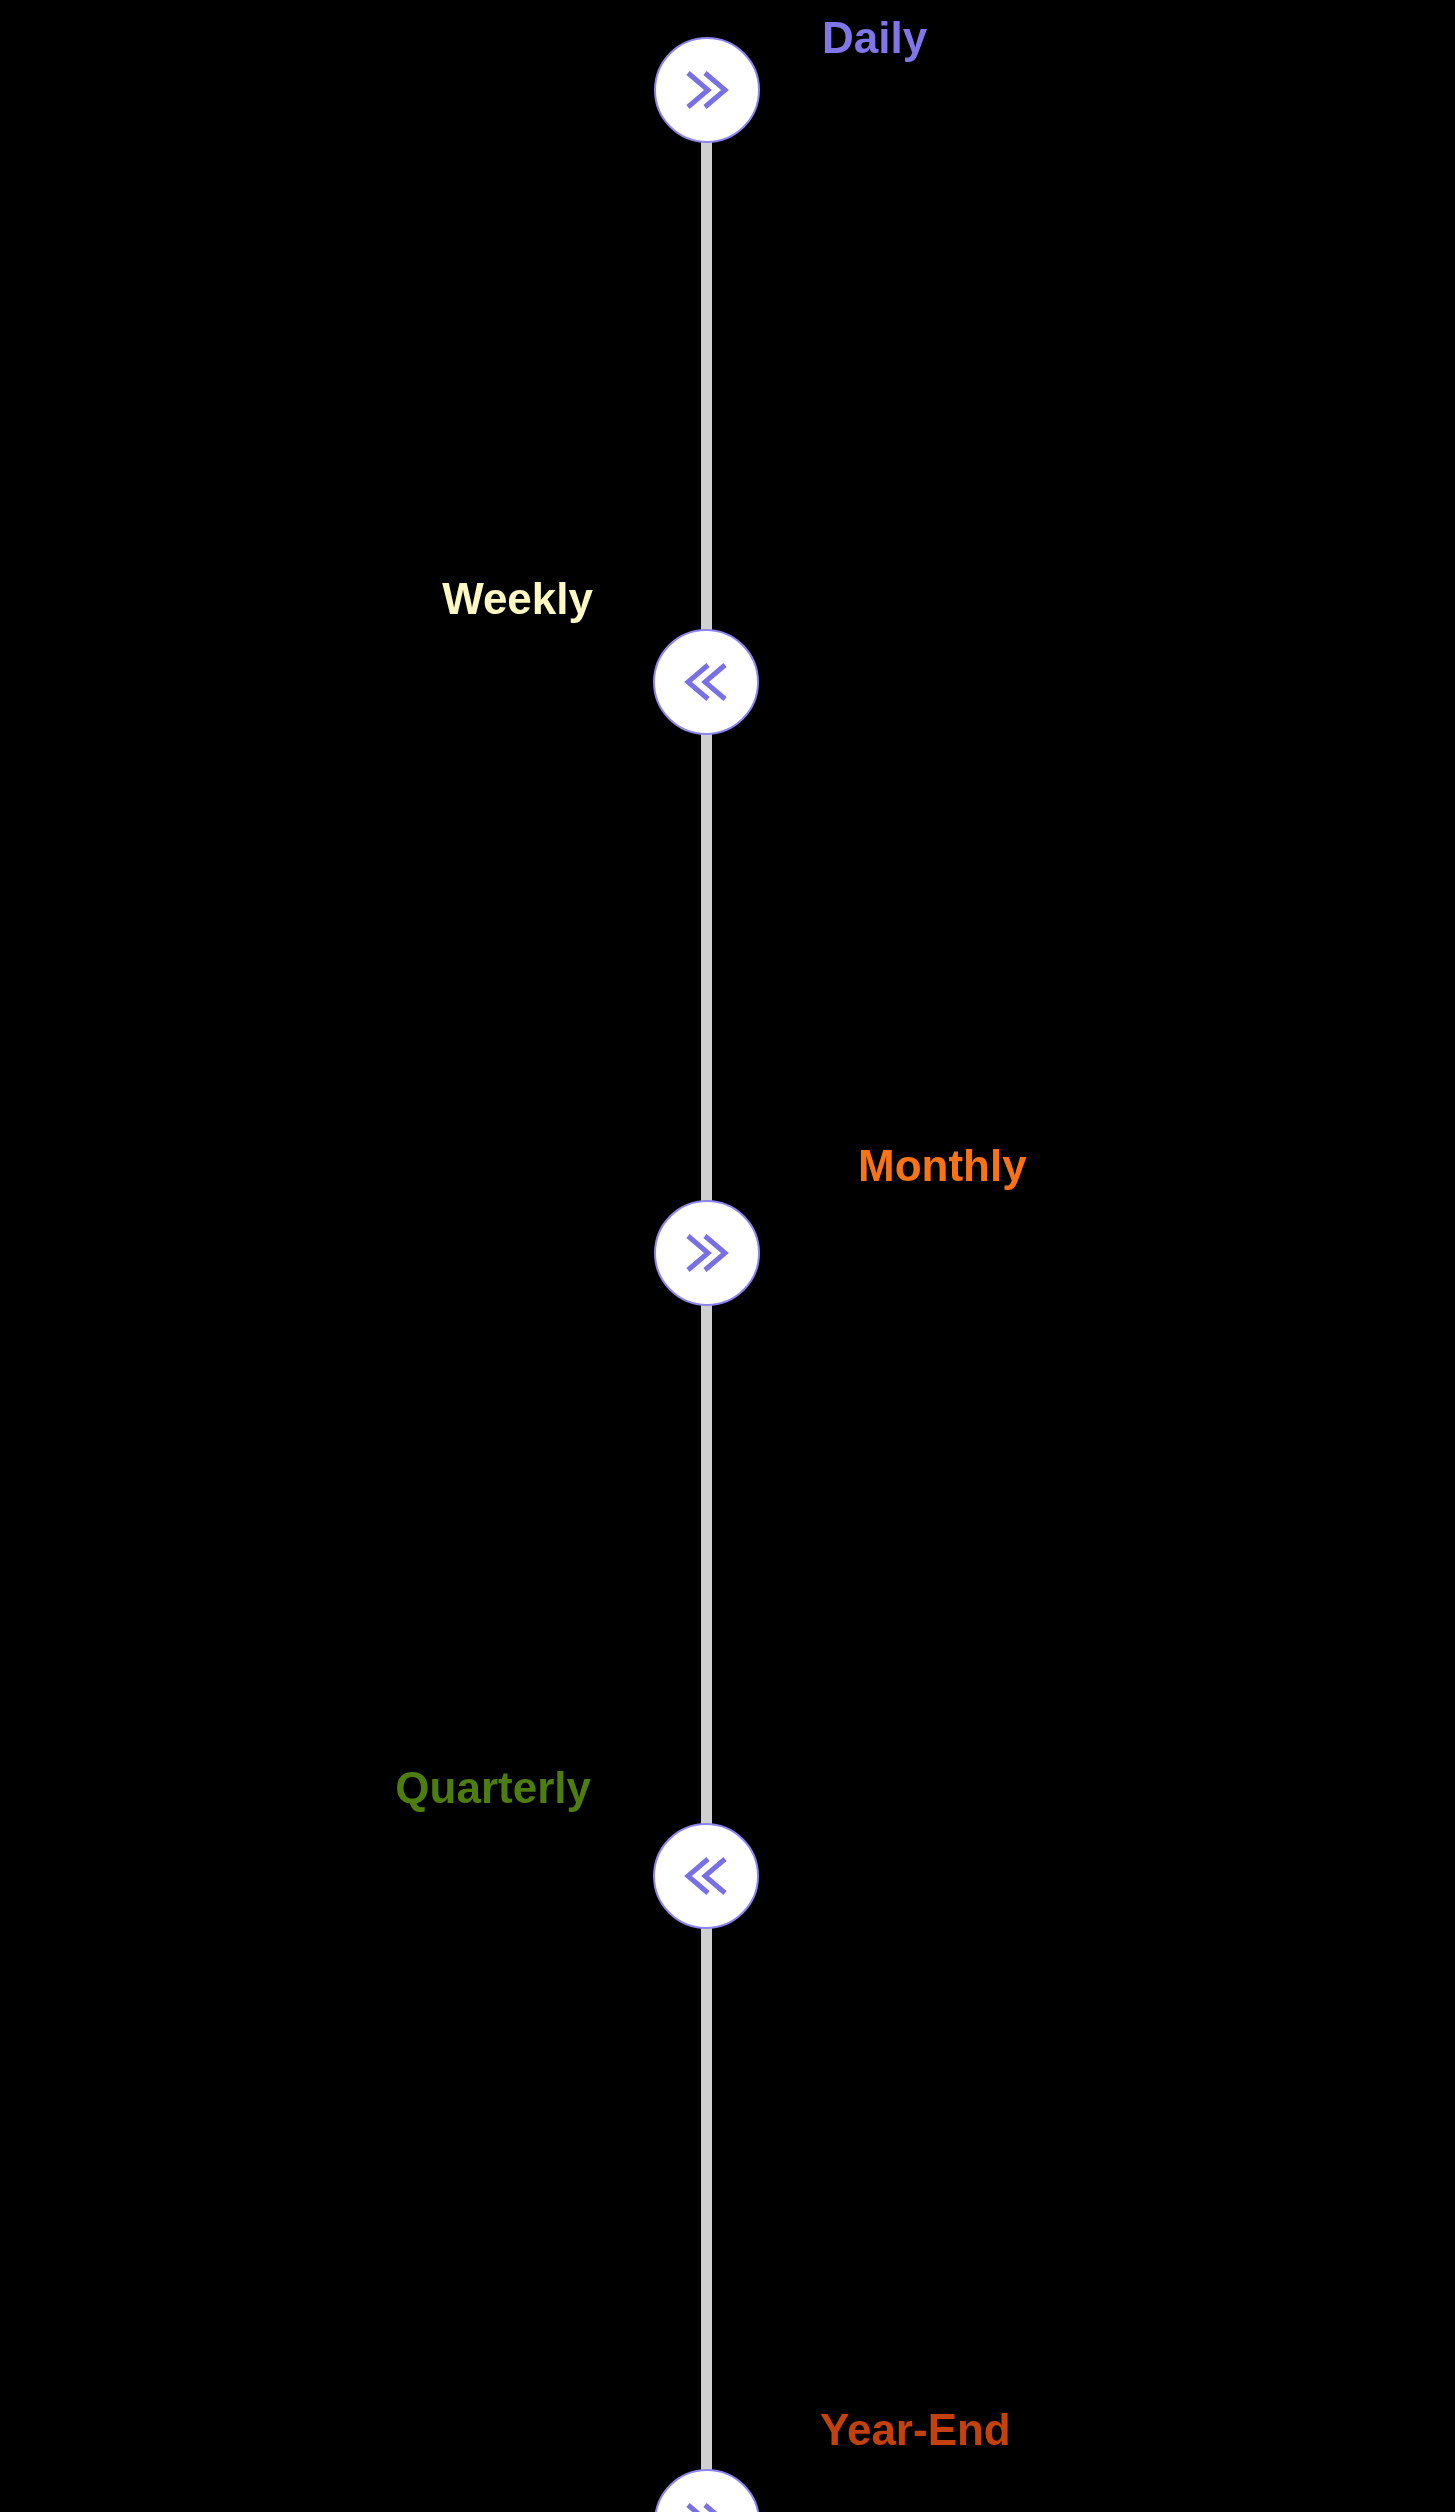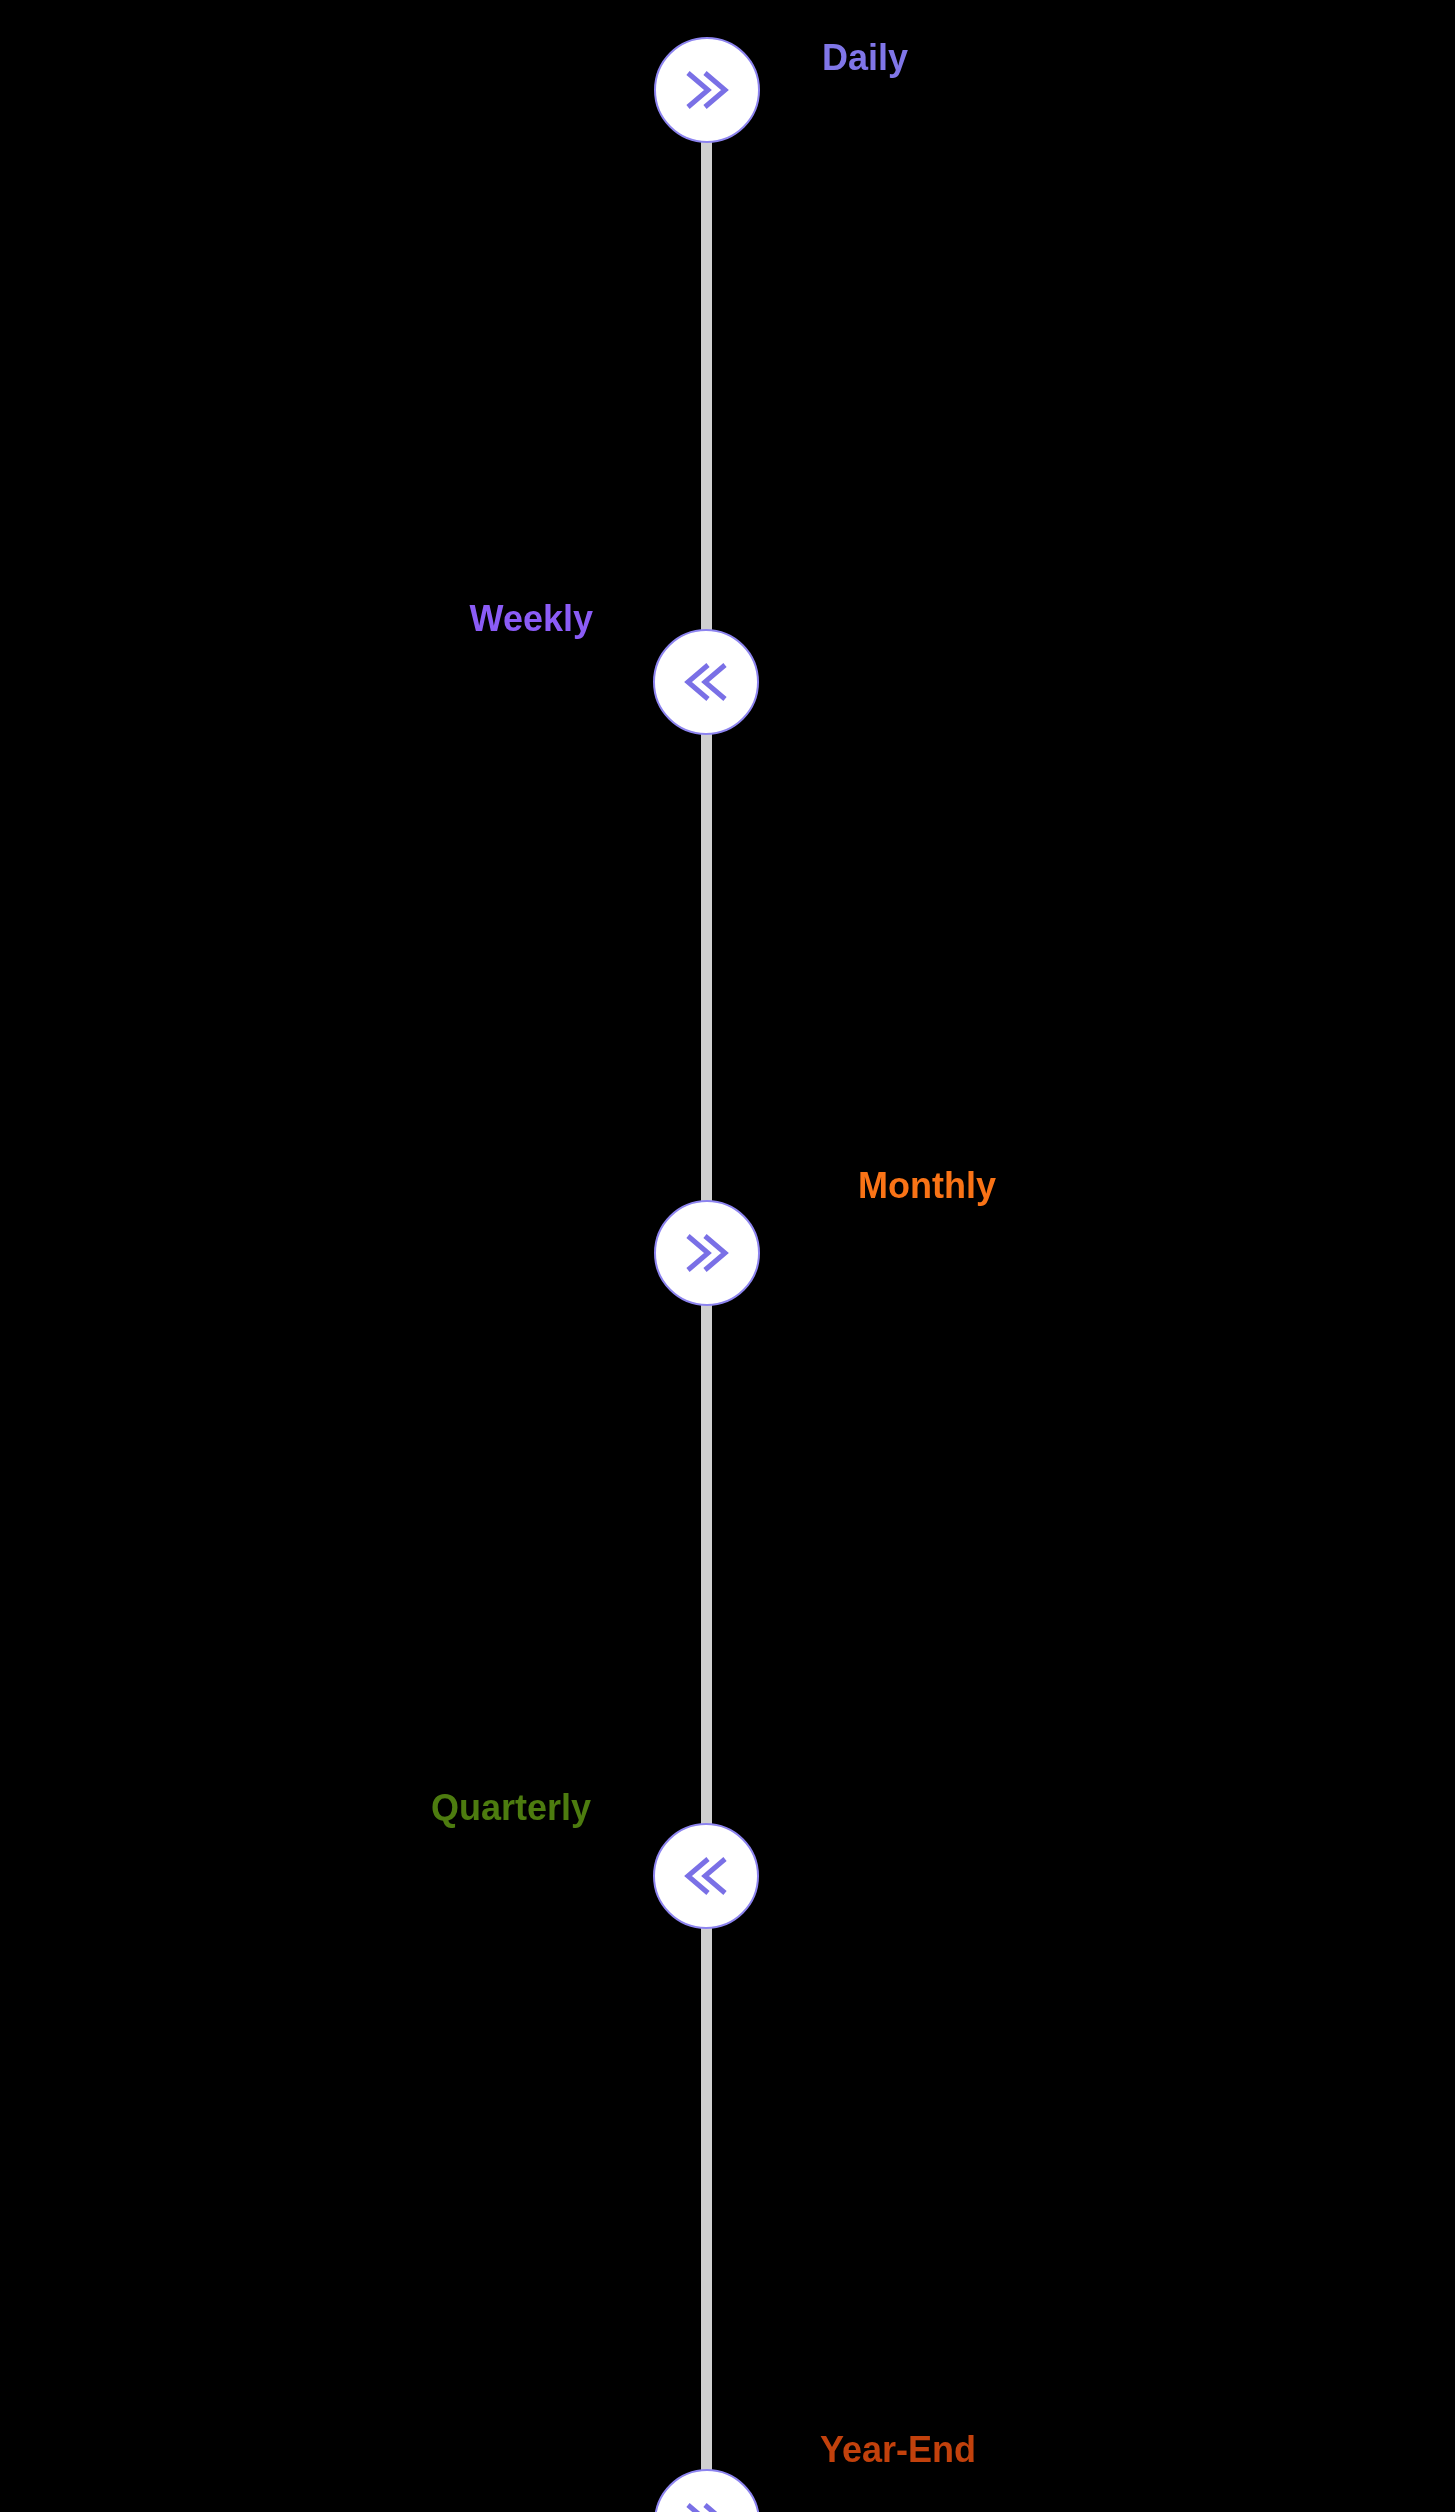--- a/index.html
+++ b/index.html
@@ -34,26 +34,25 @@
     color: #7A70E6;
     overflow: visible;
     display: block;
   }
   .chev.left {
     transform: scaleX(-1);
   }
   .tl-label {
     position: absolute;
     color: #8076E8;
-    font-size: 36px;
+    font-size: 44px;
     font-weight: 600;
     line-height: 1;
     white-space: nowrap;
     transform: translateY(-50%);
-    margin-top: 20px;
   }
   .tl-label.align-left {
     transform: translate(-100%, -50%);
   }
 </style>
 </head>
 <body>
 
 <div class="stage" style="width: 1456px; height: 2660px; background: rgb(0, 0, 0);">
     <div class="tl-line" style="left: 701px; top: 89px; width: 11px; height: 2432px; background: rgb(208, 208, 208);"></div>
@@ -63,21 +62,21 @@
         <polyline points="38,6 78,40 38,74"></polyline>
       </svg>
     </div>
     <div class="tl-label" style="left: 822px; top: 38px; color: rgb(128, 118, 232);">Daily</div>
     <div class="tl-circle" style="left: 653px; top: 629px; width: 106px; height: 106px; border-width: 2.5px; border-color: rgb(141, 132, 239); background: rgb(255, 255, 255);">
       <svg class="chev left" width="42" height="40" viewBox="0 0 84 80" fill="none" stroke="currentColor" stroke-width="10" stroke-linecap="butt" stroke-linejoin="miter">
         <polyline points="4,6 44,40 4,74"></polyline>
         <polyline points="38,6 78,40 38,74"></polyline>
       </svg>
     </div>
-    <div class="tl-label align-left" style="left: 593px; top: 599px; color: #8b5cf6;">Weekly</div>
+    <div class="tl-label align-left" style="left: 593px; top: 599px; color: #fef9c3;">Weekly</div>
     <div class="tl-circle" style="left: 654px; top: 1200px; width: 106px; height: 106px; border-width: 2.5px; border-color: rgb(141, 132, 239); background: rgb(255, 255, 255);">
       <svg class="chev " width="42" height="40" viewBox="0 0 84 80" fill="none" stroke="currentColor" stroke-width="10" stroke-linecap="butt" stroke-linejoin="miter">
         <polyline points="4,6 44,40 4,74"></polyline>
         <polyline points="38,6 78,40 38,74"></polyline>
       </svg>
     </div>
     <div class="tl-label" style="left: 858px; top: 1166px; color: #f97316;">Monthly</div>
     <div class="tl-circle" style="left: 653px; top: 1823px; width: 106px; height: 106px; border-width: 2.5px; border-color: rgb(141, 132, 239); background: rgb(255, 255, 255);">
       <svg class="chev left" width="42" height="40" viewBox="0 0 84 80" fill="none" stroke="currentColor" stroke-width="10" stroke-linecap="butt" stroke-linejoin="miter">
         <polyline points="4,6 44,40 4,74"></polyline>

